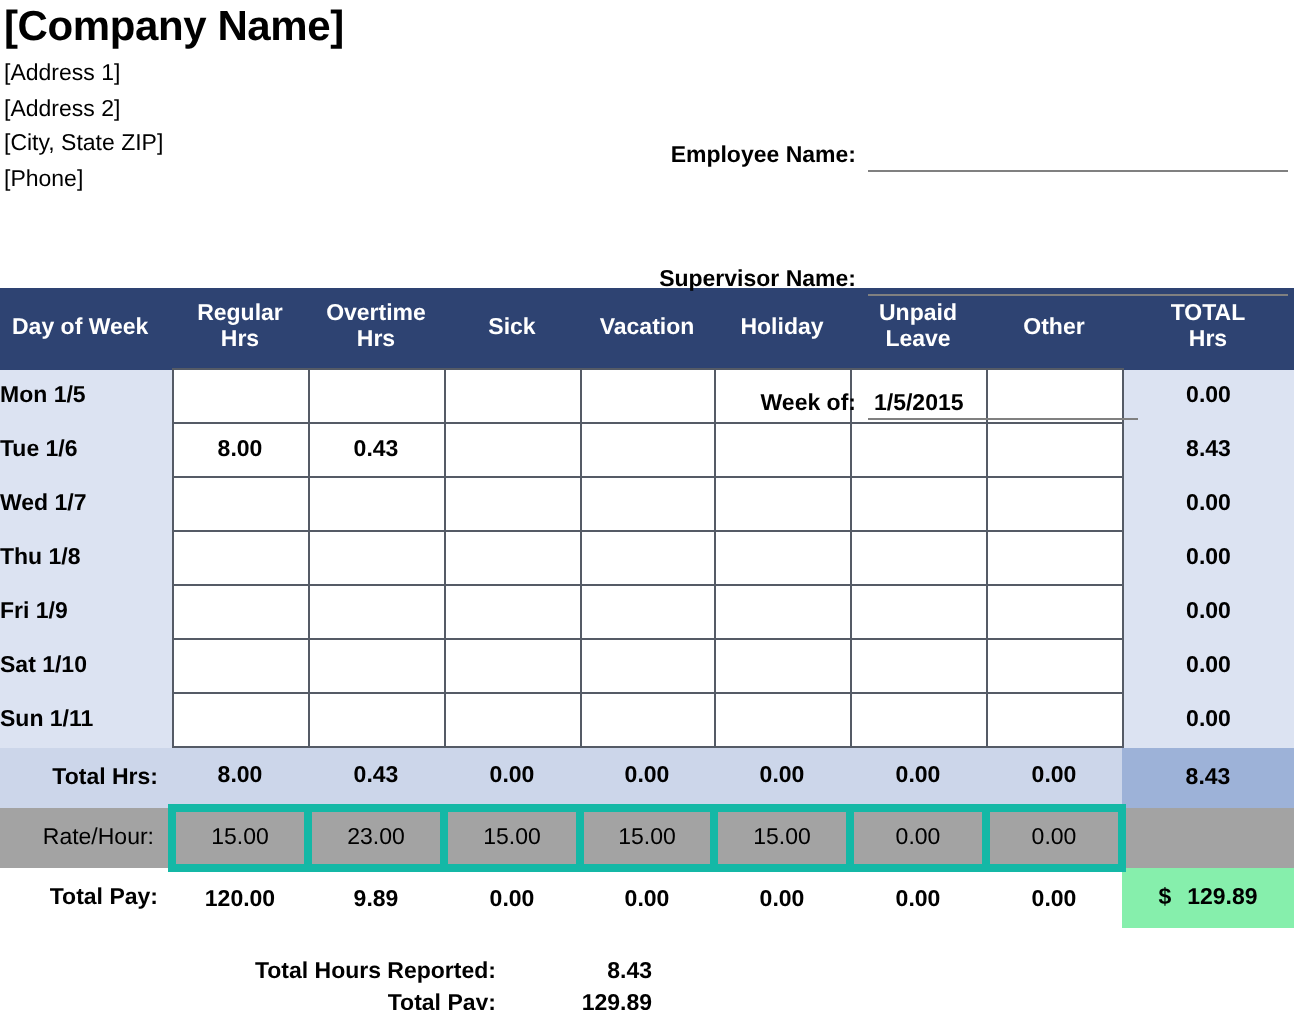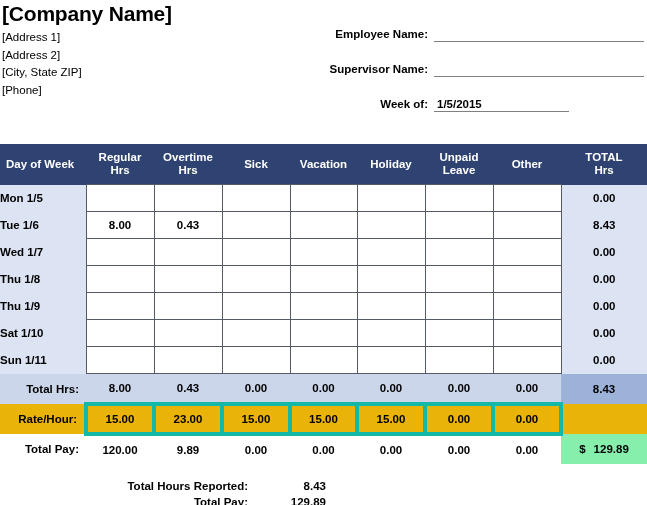--- a/index.html
+++ b/index.html
@@ -44,20 +44,21 @@
     position: absolute;
     left: 300px;
     top: 24px;
     width: 344px;
   }
   .form-row {
     display: flex;
     align-items: flex-end;
     margin-bottom: 17px;
     height: 18px;
+    margin-top: 44px;
   }
   .form-label {
     font-size: 11.5px;
     font-weight: bold;
     text-align: right;
     white-space: nowrap;
     padding-right: 6px;
     line-height: 15px;
   }
   .lbl-emp   { width: 128px; }
@@ -142,23 +143,23 @@
     text-align: right;
     padding-right: 7px;
   }
   .totals-row td.grand {
     background: #9db2d8;
   }
 
   
   .rate-row td {
     height: 26px;
-    background: #eab308;
-    text-align: center;
-    font-weight: bold;
+    background: #a3a3a3;
+    text-align: center;
+    font-weight: normal;
     font-size: 11.5px;
     border: none;
   }
   .rate-row td.lbl {
     text-align: right;
     padding-right: 7px;
   }
   .rate-row td.rate-box {
     border: 4px solid #14b8a6;
   }
@@ -325,21 +326,21 @@
       <td class="entry-cell"></td>
       <td class="entry-cell"></td>
       <td class="entry-cell"></td>
       <td class="entry-cell"></td>
       <td class="entry-cell"></td>
       <td class="entry-cell"></td>
       <td class="total-cell">0.00</td>
     </tr>
 
     <tr class="day-row">
-      <td class="day-cell">Thu 1/9</td>
+      <td class="day-cell">Fri 1/9</td>
       <td class="entry-cell"></td>
       <td class="entry-cell"></td>
       <td class="entry-cell"></td>
       <td class="entry-cell"></td>
       <td class="entry-cell"></td>
       <td class="entry-cell"></td>
       <td class="entry-cell"></td>
       <td class="total-cell">0.00</td>
     </tr>
 

